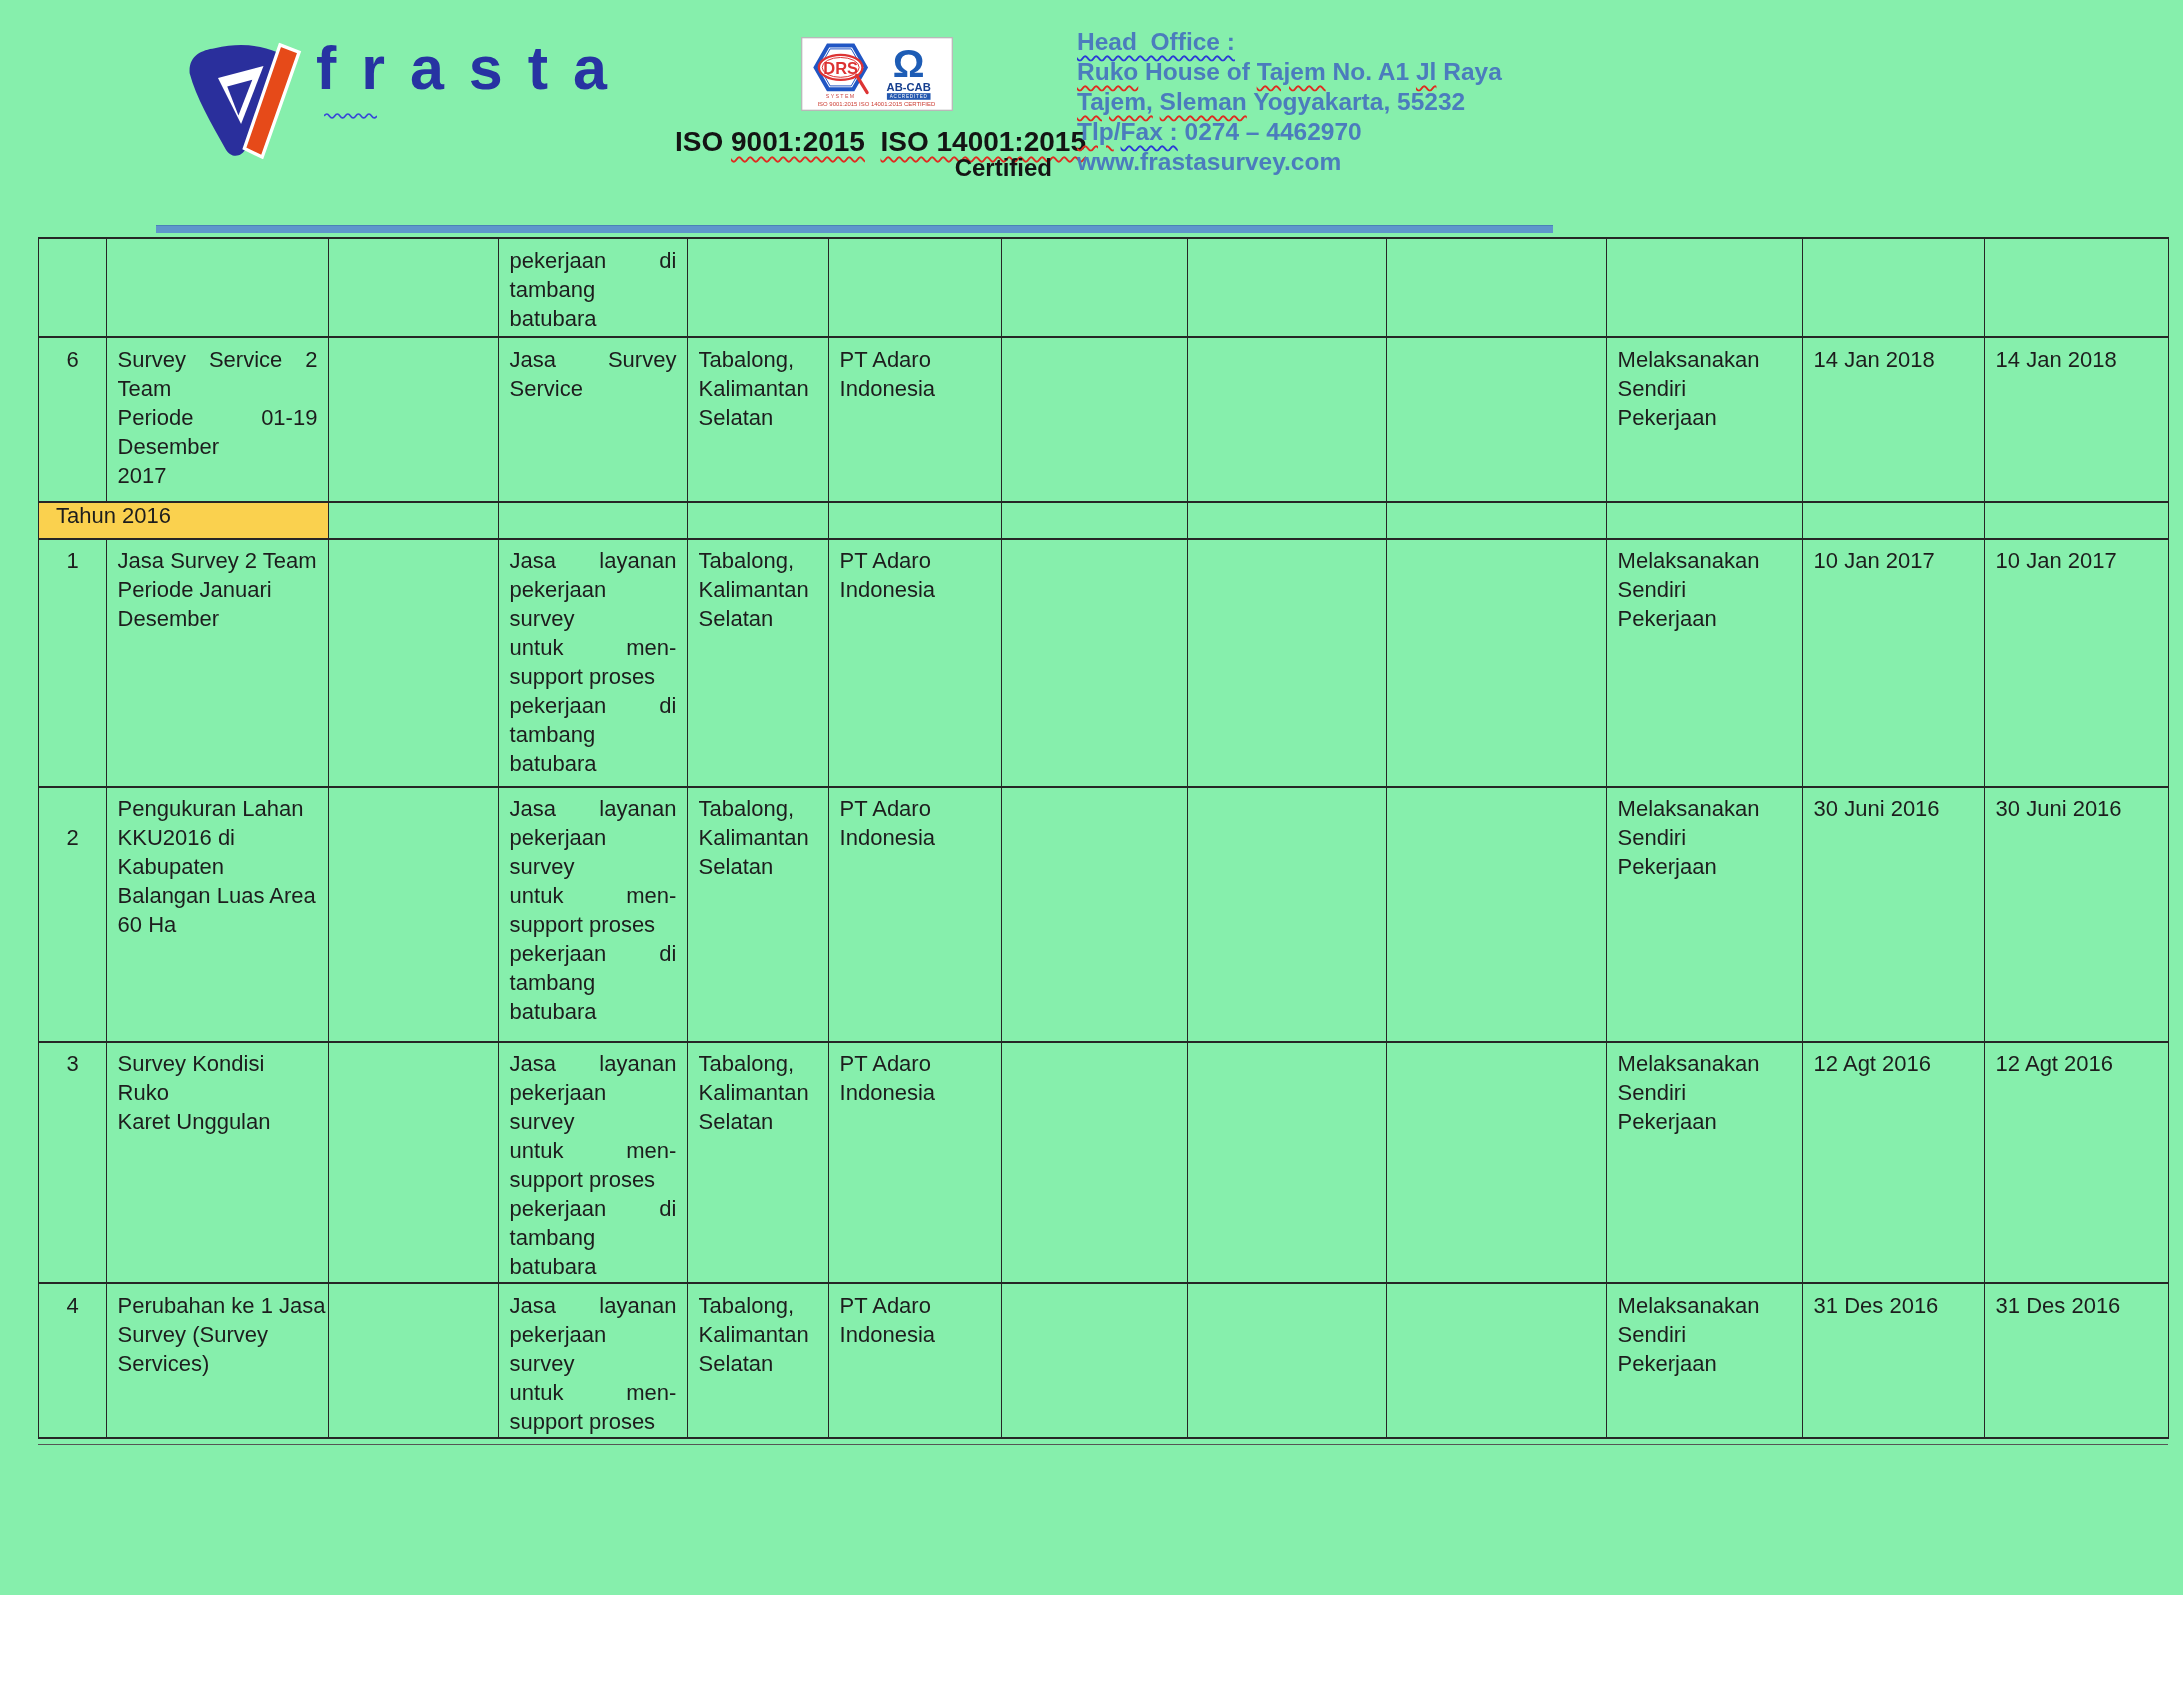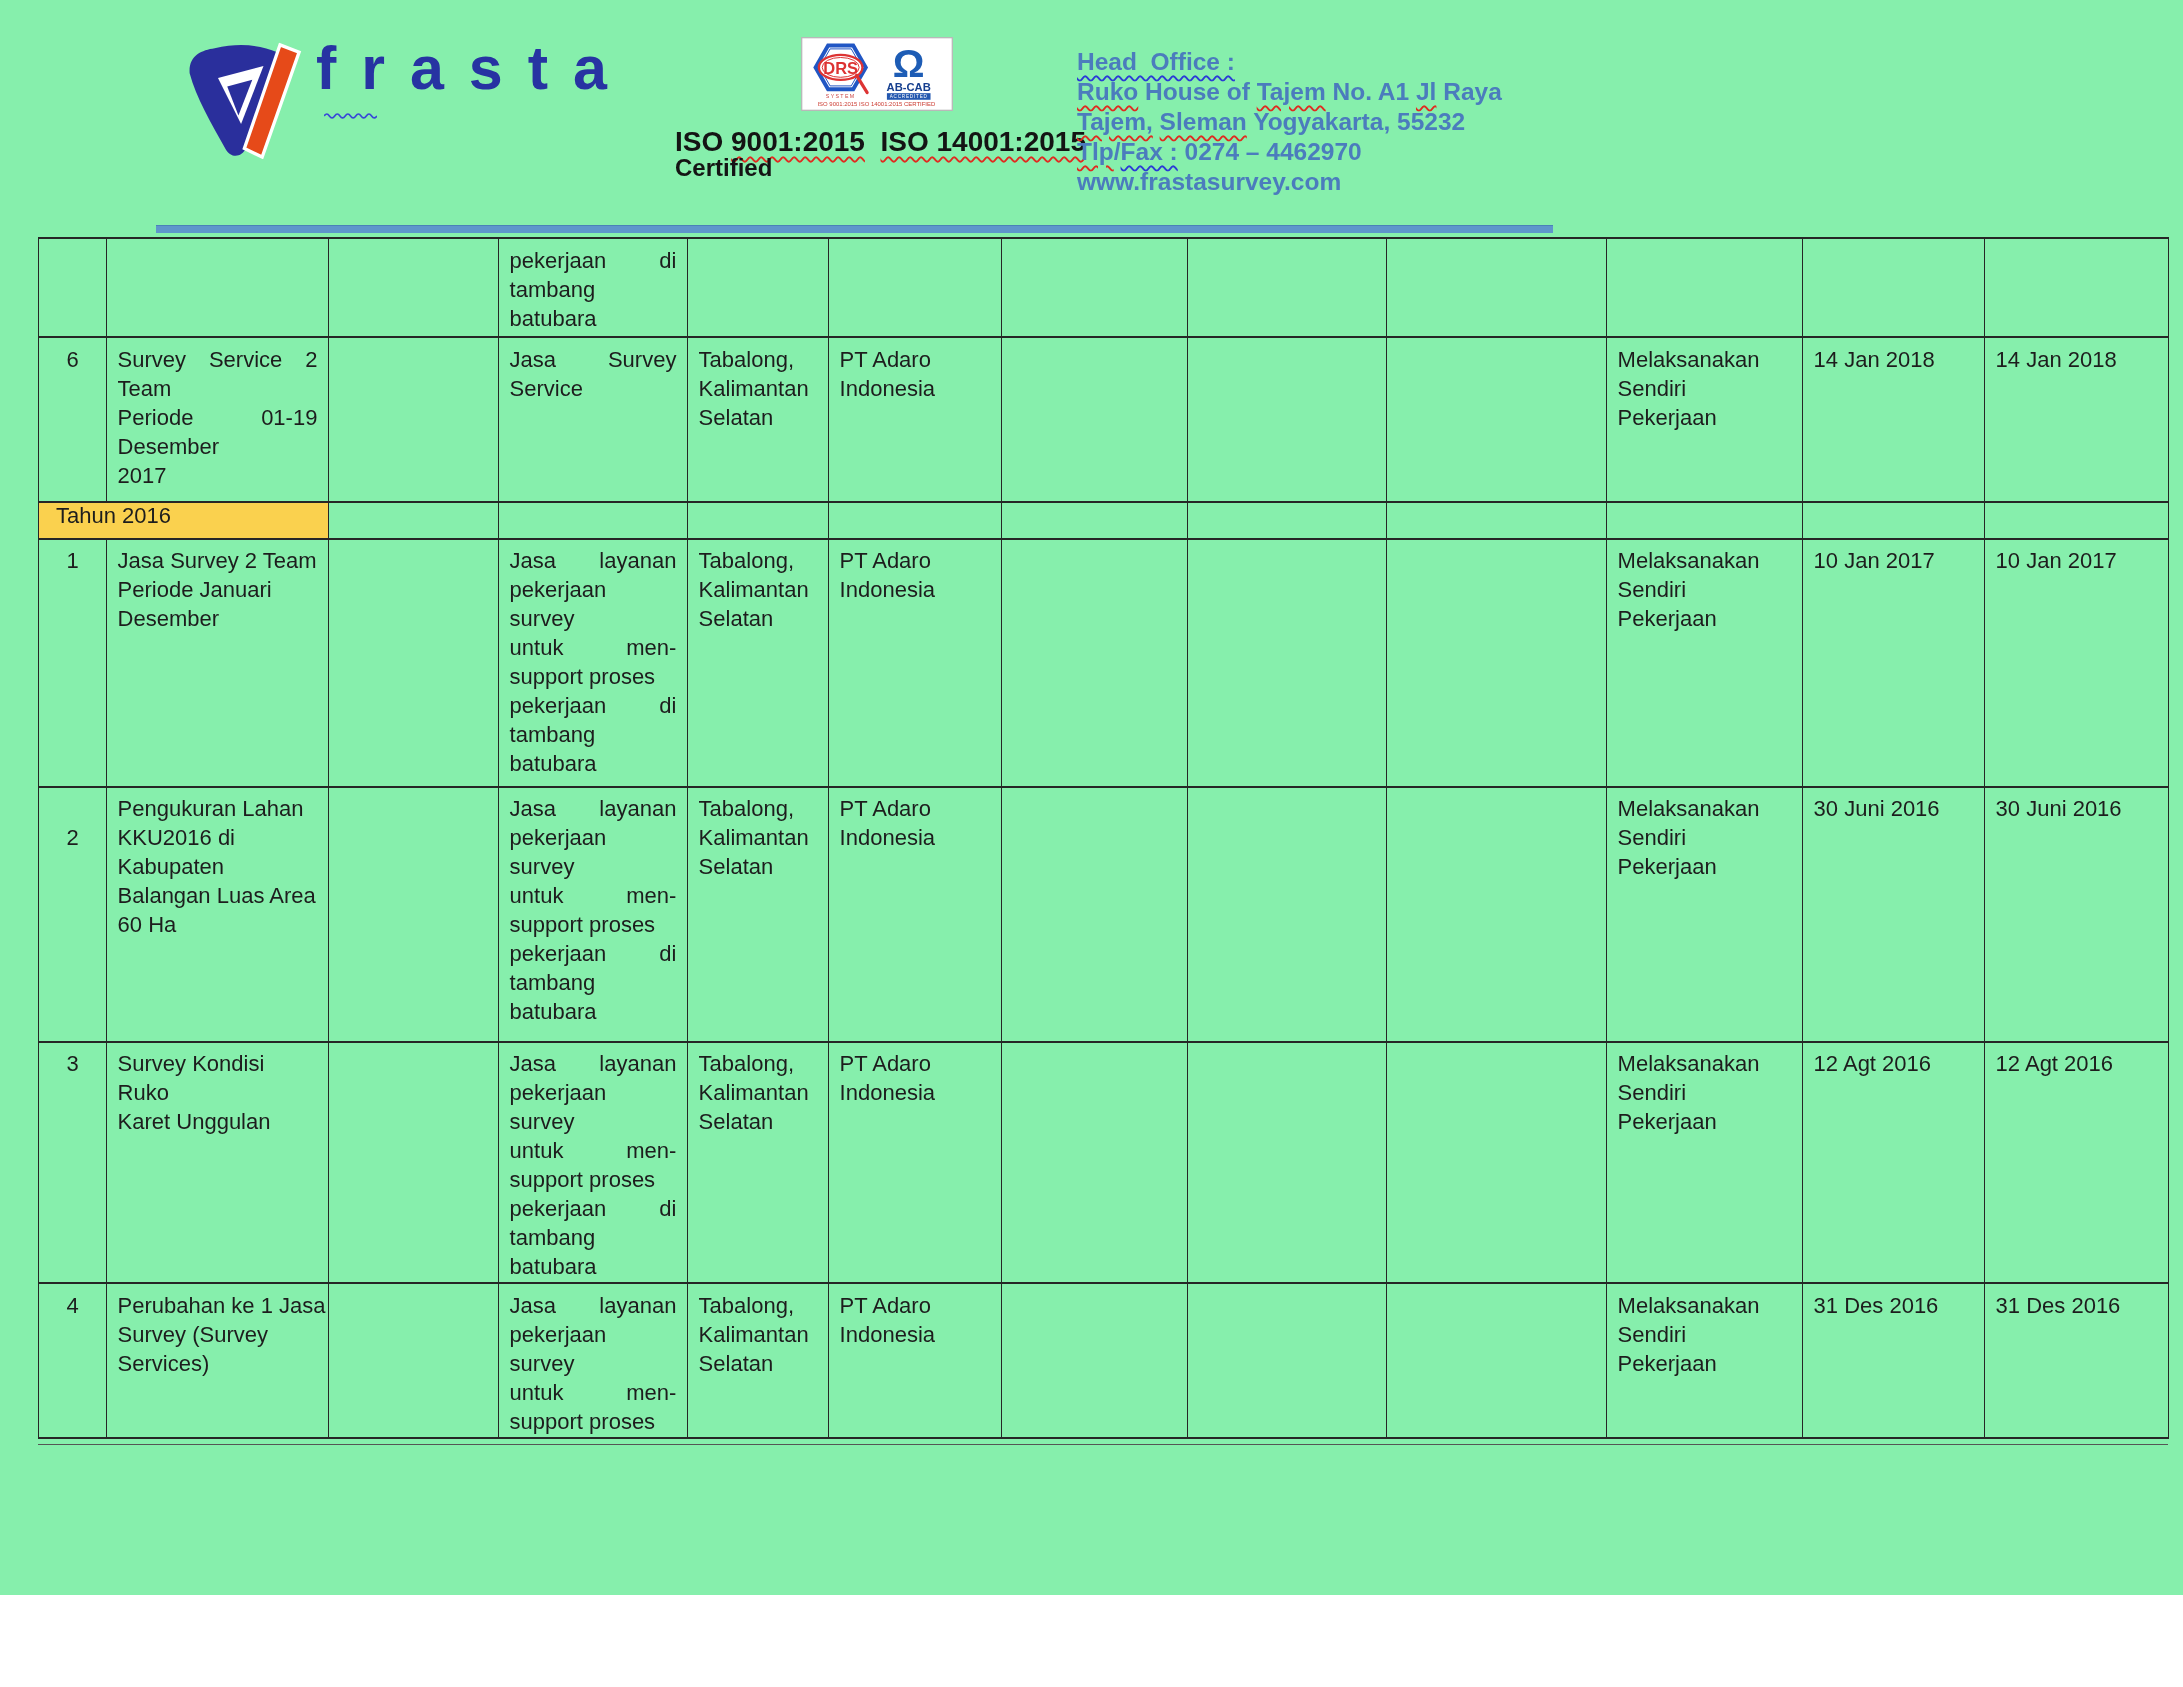--- a/index.html
+++ b/index.html
@@ -10,24 +10,24 @@
   .logo-mark{position:absolute;left:180px;top:37px;}
   .brand-text{position:absolute;left:316px;top:33px;font-size:61px;font-weight:bold;
               color:#2733a2;letter-spacing:4px;white-space:pre;}
   .brand-squiggle{position:absolute;left:324px;top:112px;}
   .brand-sub{position:absolute;left:322px;top:122px;font-size:36px;font-weight:bold;
              color:#e8242b;letter-spacing:0px;}
   .iso-badge{position:absolute;left:801px;top:37px;}
   .iso-badge text{font-family:"Liberation Sans",sans-serif;}
   .iso-line{position:absolute;left:675px;top:126px;width:377px;text-align:center;
             font-size:28px;font-weight:bold;color:#141414;white-space:pre;}
-  .certified{position:absolute;left:675px;top:154px;width:377px;text-align:left;
+  .certified{position:absolute;left:675px;top:154px;width:377px;text-align:right;
              font-size:24px;font-weight:bold;color:#141414;}
   .office-block{position:absolute;left:1077px;top:26.5px;font-size:24.5px;font-weight:bold;
-                color:#4b7cbd;margin-top:20px;}
+                color:#4b7cbd;}
   .office-line{height:30px;line-height:30px;white-space:pre;}
   .wavy-red{text-decoration:underline;text-decoration-style:wavy;
             text-decoration-color:#e02b20;text-decoration-thickness:2px;text-underline-offset:4.6px;}
   .wavy-blue{text-decoration:underline;text-decoration-style:wavy;
              text-decoration-color:#2b3bd6;text-decoration-thickness:2px;text-underline-offset:4.6px;}
   .blue-rule{position:absolute;left:156px;top:225px;width:1397px;height:6.6px;
              background:#5e96cb;border-top:1.3px solid #4a82b8;}
 
   
   .table-wrap{position:absolute;left:38px;top:237px;width:2130px;}

